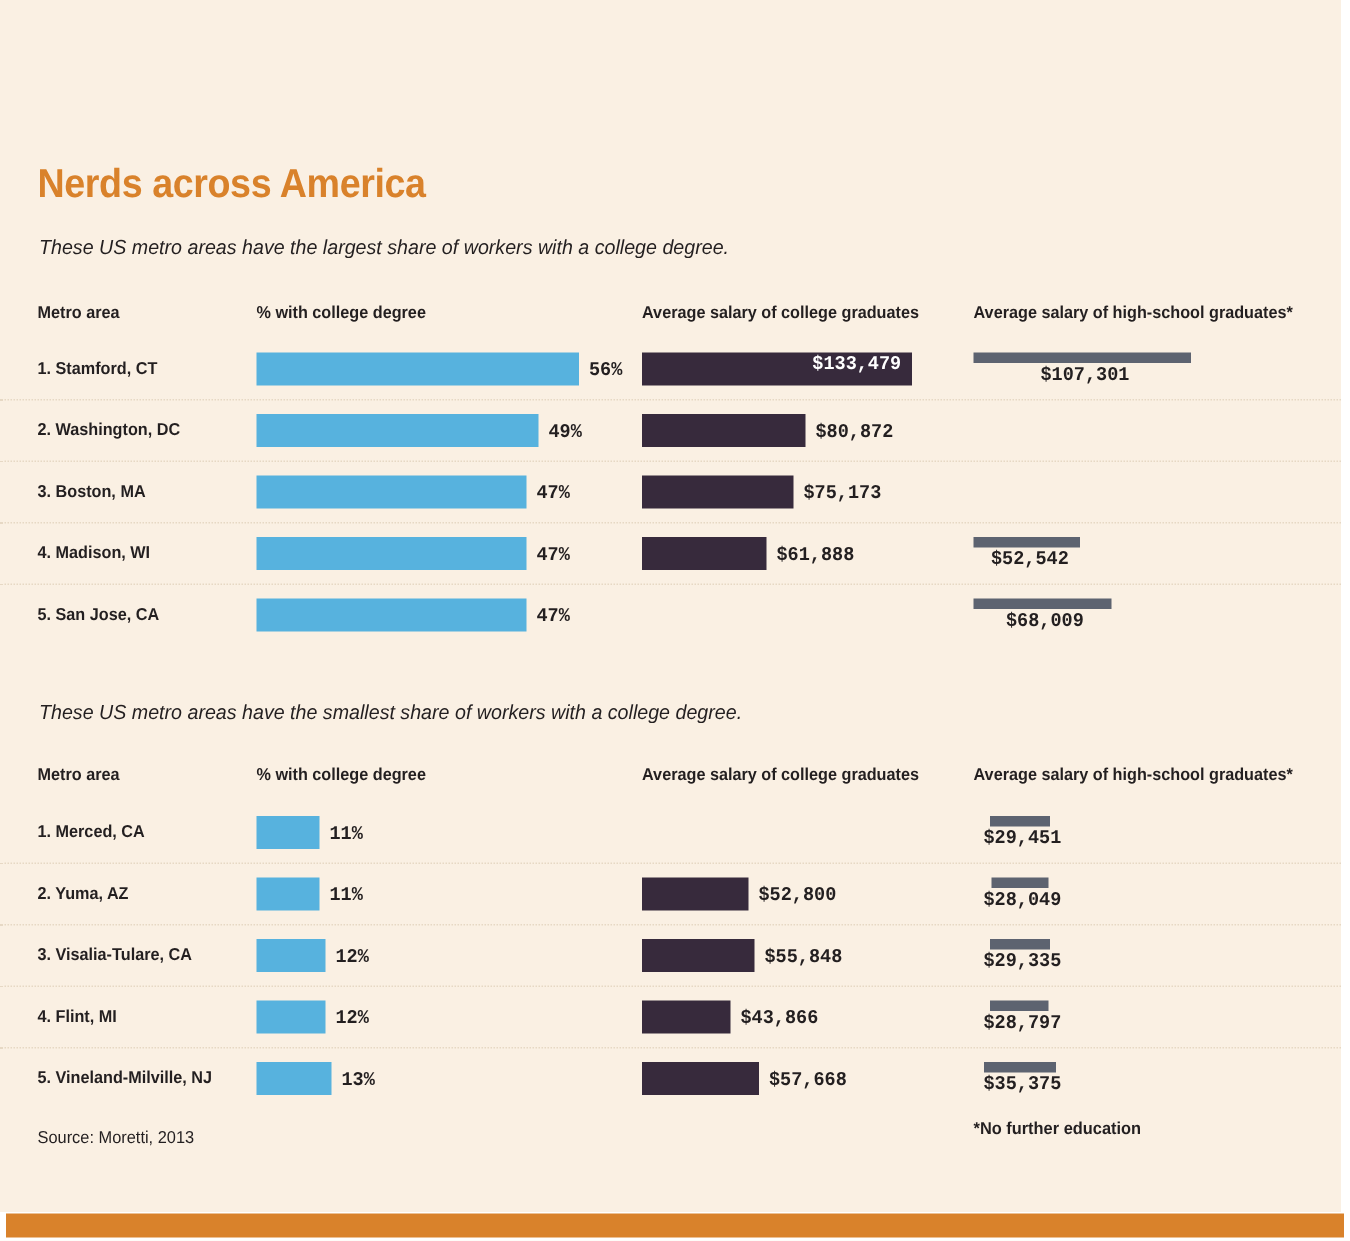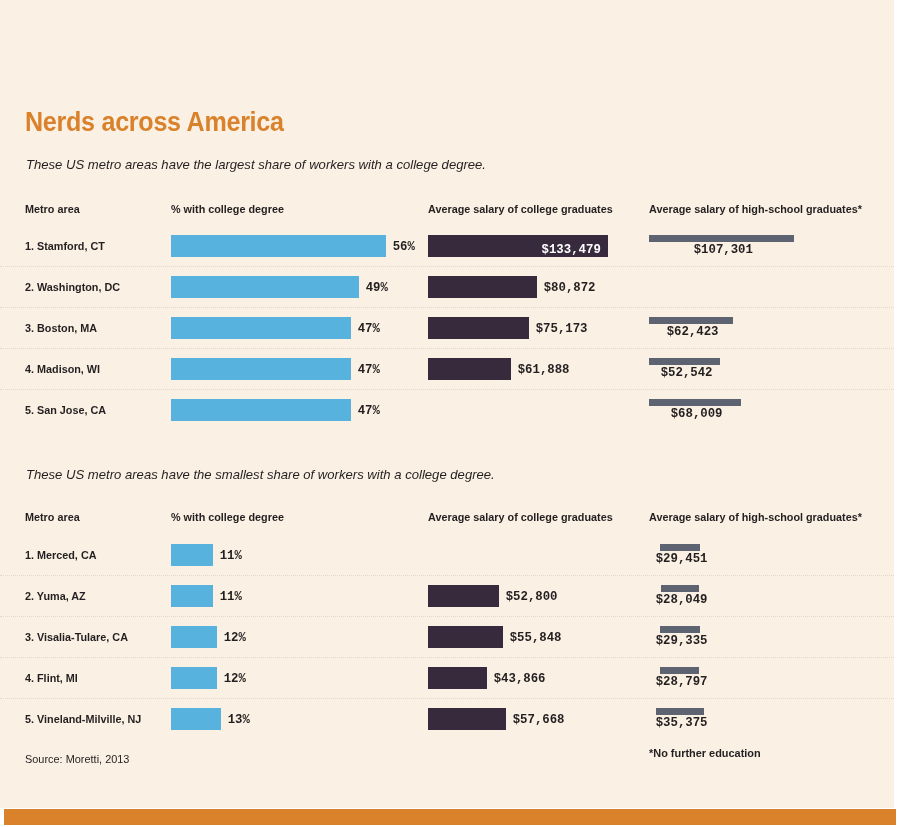--- a/index.html
+++ b/index.html
@@ -126,21 +126,21 @@
     font-family: Liberation Mono, monospace;
   }
   .cell-pct  { left: 171px; }
   .cell-coll { left: 428px; }
   .cell-hs   { left: 649px; flex-direction: column; }
 
   .bar {
     height: 22px;
     position: relative;
     display: flex;
-    align-items: flex-end;
+    align-items: flex-start;
     justify-content: flex-end;
     box-sizing: border-box;
   }
   .bar-blue   { background: #57b2de; }
   .bar-purple { background: #372a3c; }
   .bar-gray   { background: #5d6370; }
 
   .bar-value-inside {
     color: #ffffff;
     font-size: 13px;
@@ -220,24 +220,20 @@
         <div class="row">
           <div class="row-label">3. Boston, MA</div>
           <div class="cell cell-pct">
             <div class="bar bar-blue" style="width: 180px;"></div>
             <div class="bar-value-outside">47%</div>
           </div>
           <div class="cell cell-coll">
             <div class="bar bar-purple" style="width: 101px;"></div>
             <div class="bar-value-outside">$75,173</div>
           </div>
-          <div class="cell cell-hs">
-            <div class="bar bar-gray" style="width: 84px;"></div>
-            <div class="bar-value-outside">$62,423</div>
-          </div>
         </div>
         <div class="row">
           <div class="row-label">4. Madison, WI</div>
           <div class="cell cell-pct">
             <div class="bar bar-blue" style="width: 180px;"></div>
             <div class="bar-value-outside">47%</div>
           </div>
           <div class="cell cell-coll">
             <div class="bar bar-purple" style="width: 83px;"></div>
             <div class="bar-value-outside">$61,888</div>

